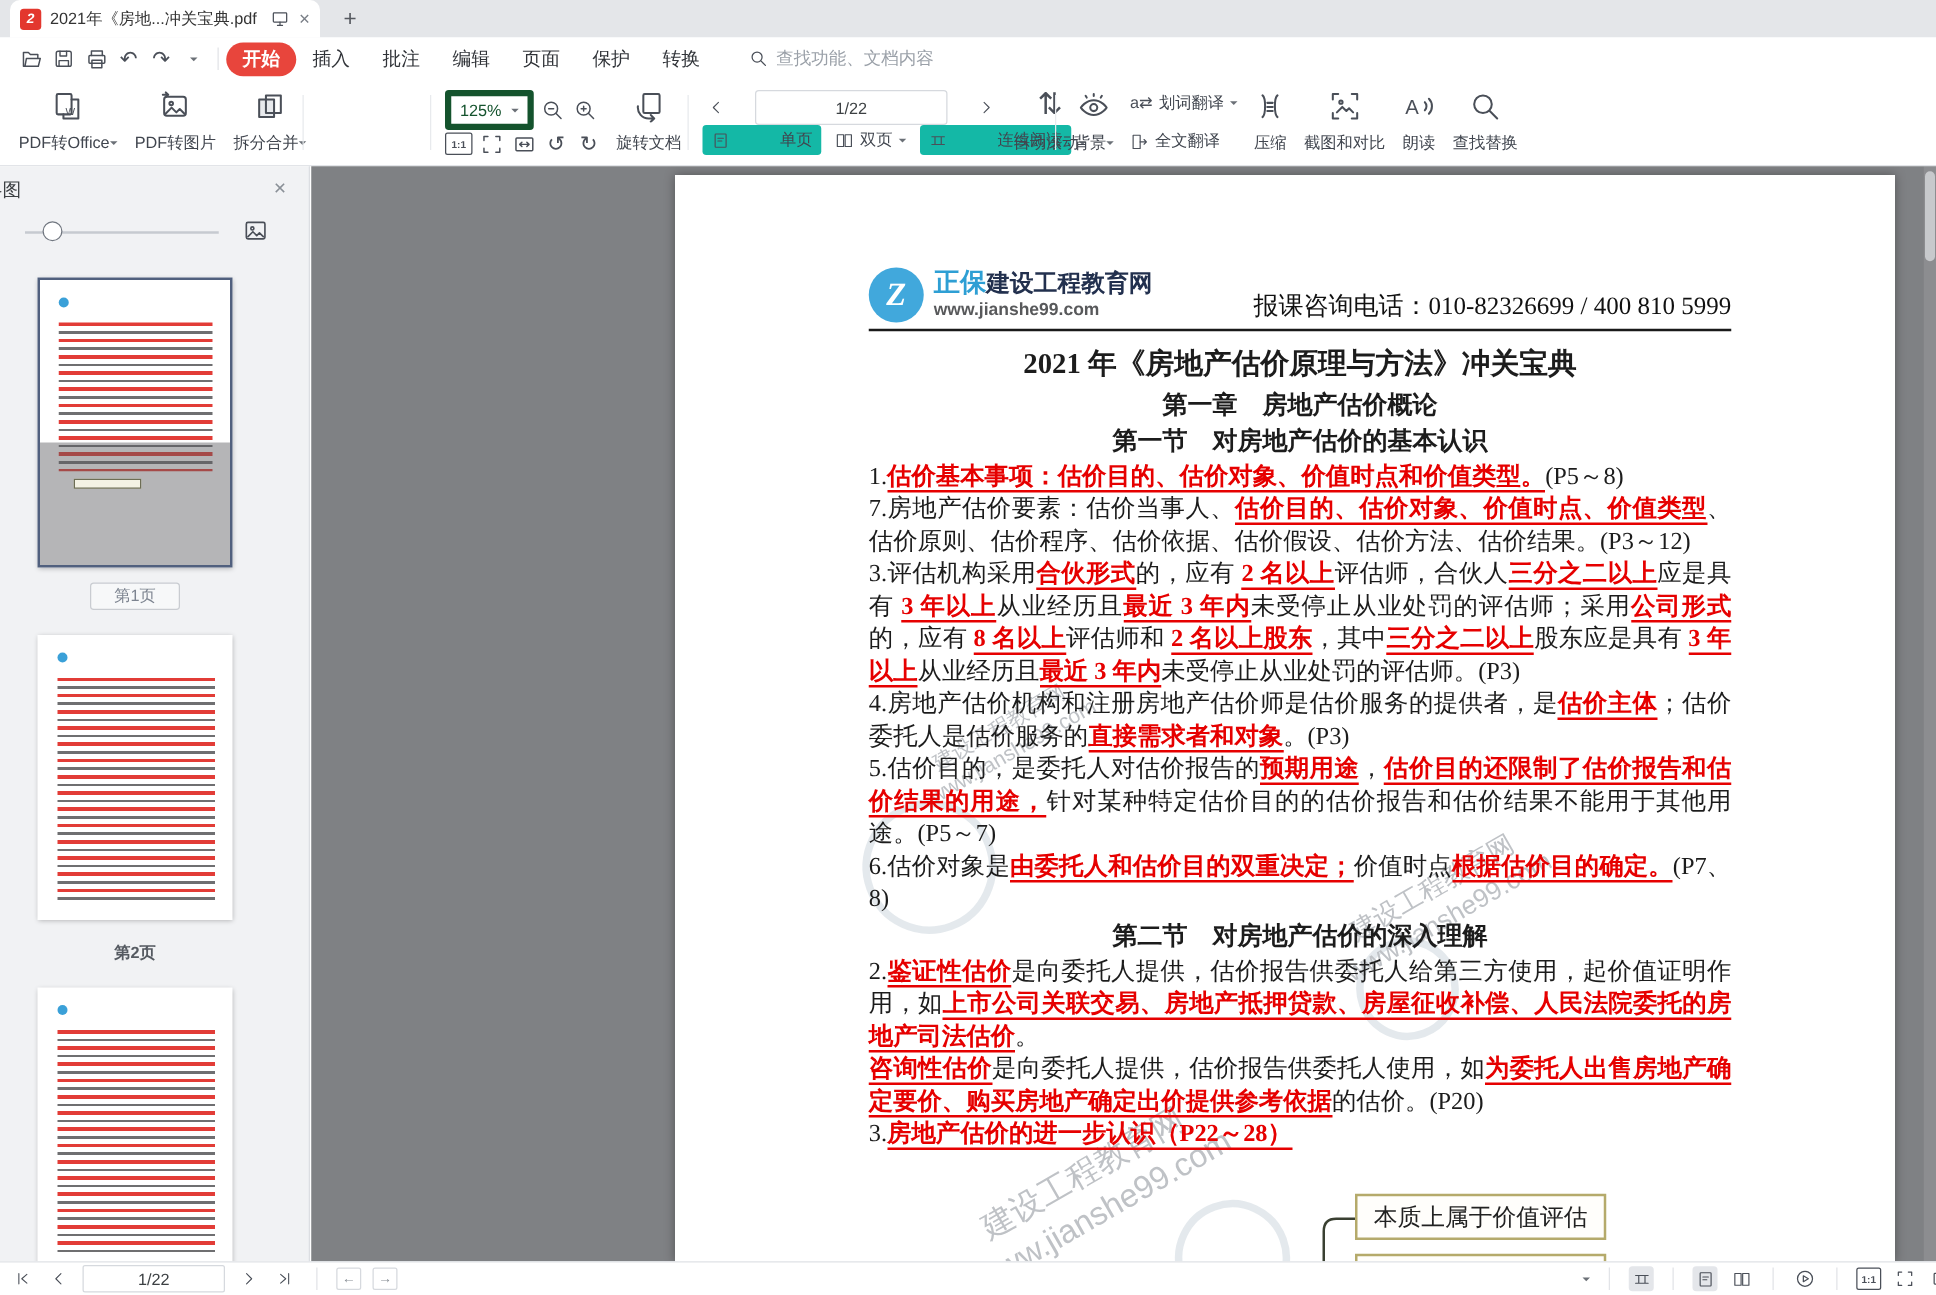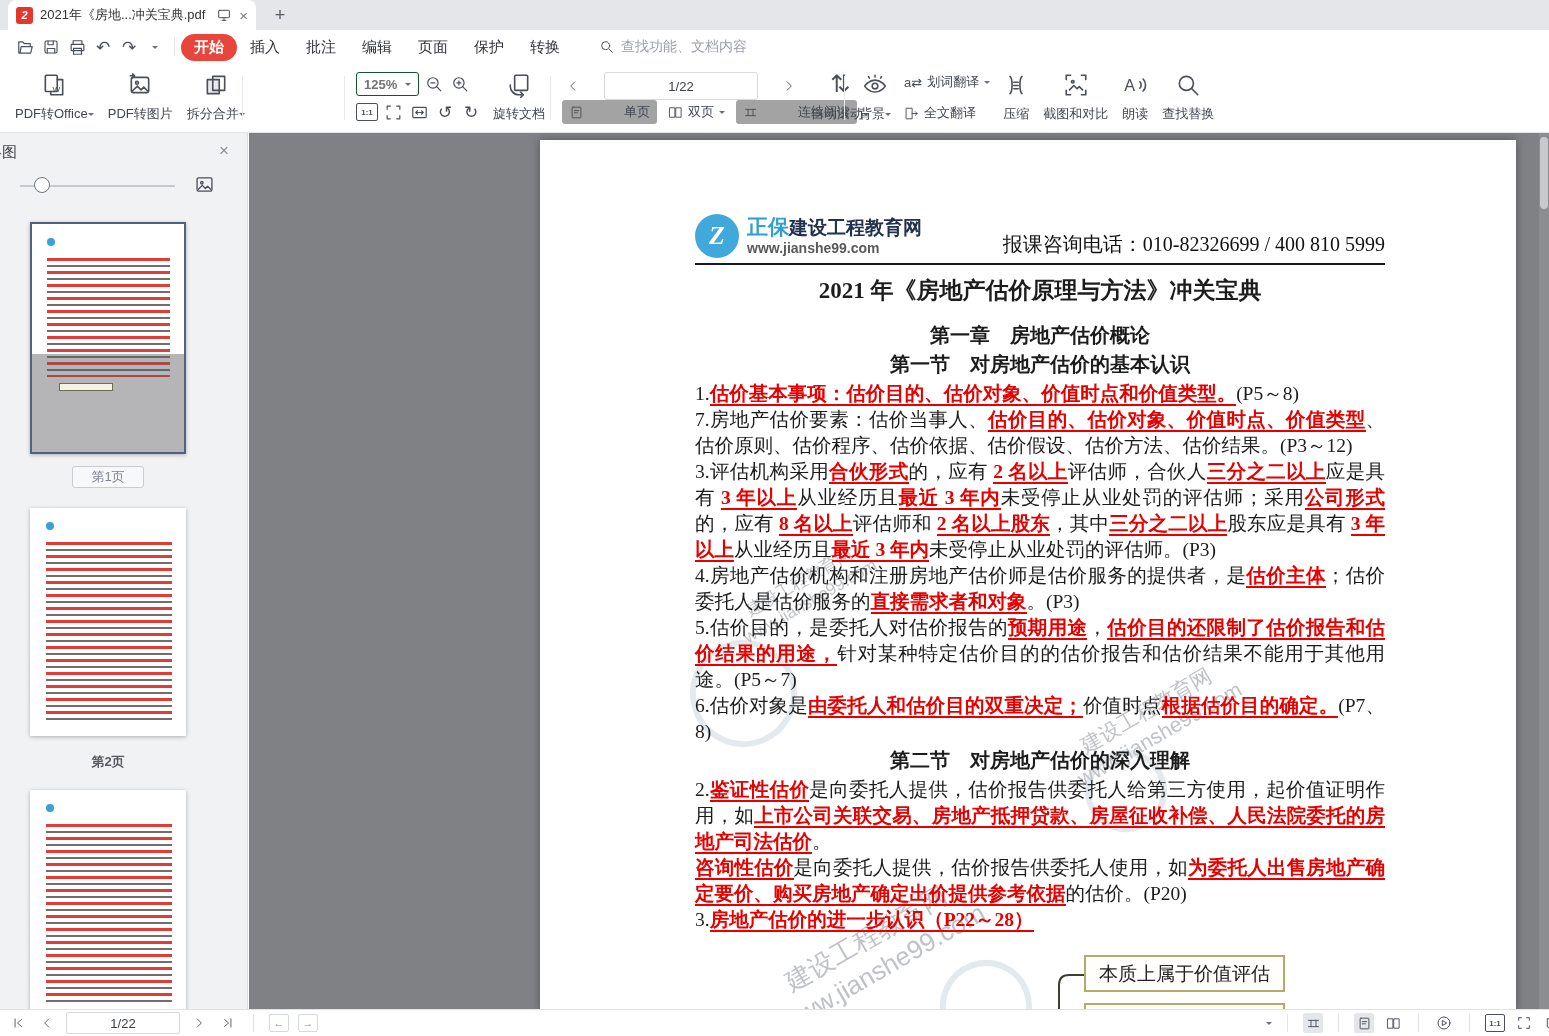--- a/index.html
+++ b/index.html
@@ -31,29 +31,29 @@
   .searchbox{display:flex;align-items:center;gap:6px;margin-left:26px;color:#9aa0a8;font-size:14px;}
 
   
   .ribbon{position:absolute;left:0;top:64px;width:100%;height:69px;background:#fff;border-bottom:1px solid #e2e4e8;box-sizing:border-box;}
   .rdiv{position:absolute;top:12px;width:1px;height:44px;background:#e8eaed;}
   .grp{position:absolute;top:0;height:68px;display:flex;align-items:stretch;}
   .bigbtn{display:flex;flex-direction:column;align-items:center;justify-content:space-between;padding:8px 7px 9px;}
   .lbl{font-size:13px;color:#41464f;white-space:nowrap;display:flex;align-items:center;}
   .rows{display:flex;flex-direction:column;justify-content:space-between;padding:8px 4px 9px;}
   .rowline{display:flex;align-items:center;gap:4px;}
-  .zoomsel{border:1px solid #14532d;border-radius:3px;height:22px;display:flex;align-items:center;gap:8px;
-           padding:0 7px;font-size:13px;color:#737373;font-weight:bold;}
+  .zoomsel{border:5px solid #14532d;border-radius:3px;height:22px;display:flex;align-items:center;gap:8px;
+           padding:0 7px;font-size:13px;color:#14532d;}
   .sicon{width:22px;height:22px;display:flex;align-items:center;justify-content:center;color:#4a4f58;}
   .ric11{width:20px;height:16px;border:1.4px solid #4a4f58;border-radius:2px;font-size:8px;color:#4a4f58;
          display:flex;align-items:center;justify-content:center;font-weight:bold;}
   .pageinput{width:148px;height:24px;border:1px solid #d6d9de;border-radius:3px;font-size:13px;text-align:center;
          color:#3c4043;background:#fff;font-family:inherit;}
   .chip{display:flex;align-items:center;gap:5px;font-size:13px;color:#41464f;padding:3px 7px;border-radius:3px;white-space:nowrap;}
-  .chip.on{background:#a3a3a3;gap:40px;}
+  .chip.on{background:#14b8a6;gap:40px;}
   .stack2{display:flex;flex-direction:column;justify-content:space-between;padding:9px 6px 10px;}
   .srow{display:flex;align-items:center;gap:5px;font-size:13px;color:#41464f;white-space:nowrap;}
   .ticon{font-size:13px;color:#4a4f58;}
 
   
   .sidebar{position:absolute;left:0;top:133px;width:248px;bottom:26px;background:#f1f2f4;border-right:1px solid #dcdee2;box-sizing:border-box;overflow:hidden;}
   .sbtitle{position:absolute;left:-28px;top:10px;font-size:15px;color:#3c4043;}
   .sbclose{position:absolute;right:18px;top:8px;color:#8a9097;font-size:17px;}
   .slider-track{position:absolute;left:20px;top:52px;width:155px;height:2px;background:#c6cad0;}
   .slider-handle{position:absolute;left:34px;top:44px;width:16px;height:16px;border-radius:50%;background:#fff;border:1.6px solid #70767f;box-sizing:border-box;}
@@ -77,21 +77,21 @@
       font-family:"Liberation Serif","DejaVu Serif",serif;color:#1c1c1c;}
   .dochead{display:flex;justify-content:space-between;align-items:flex-end;border-bottom:2px solid #1a1a1a;padding-bottom:5px;}
   .logo{display:flex;gap:8px;align-items:center;}
   .logocircle{width:44px;height:44px;border-radius:50%;background:#41a8dc;color:#fff;display:flex;align-items:center;
       justify-content:center;font-size:26px;font-style:italic;font-weight:bold;font-family:"Liberation Serif",serif;}
   .brandline{line-height:1.1;}
   .brand-cn{color:#2e9fd4;font-weight:bold;font-size:21px;font-family:"Liberation Sans",sans-serif;}
   .brand-rest{color:#22304e;font-weight:bold;font-size:19px;font-family:"Liberation Sans",sans-serif;}
   .brand-url{color:#58595b;font-weight:bold;font-size:14px;font-family:"Liberation Sans",sans-serif;}
   .phone{font-size:20px;color:#111;white-space:nowrap;}
-  .doctitle{text-align:center;font-size:23px;font-weight:bold;margin:10px 0 16px;}
+  .doctitle{text-align:center;font-size:23px;font-weight:bold;margin:10px 0 4px;}
   .h-chap{text-align:center;font-size:20px;font-weight:bold;margin:4px 0 2px;}
   .h-sec{text-align:center;font-size:20px;font-weight:bold;margin:2px 0 3px;}
   .docp{font-size:19.5px;line-height:26px;margin:0;text-align:justify;word-break:break-all;}
   .docp .red{color:#e60000;font-weight:bold;border-bottom:2px solid #e60000;}
   .flowbox{position:absolute;left:544px;width:201px;border:2px solid #b5aa6b;background:#fffefb;box-sizing:border-box;
       display:flex;align-items:center;justify-content:center;font-size:19px;color:#222;}
   .wm{position:absolute;color:#bfc2c6;transform:rotate(-30deg);text-align:center;line-height:1.3;pointer-events:none;}
   .swirl{position:absolute;border:6px solid rgba(130,155,175,.22);border-radius:50%;transform:rotate(-20deg);pointer-events:none;}
   .vscroll{position:absolute;right:0;top:0;bottom:0;width:10px;background:rgba(255,255,255,.10);}
   .vthumb{position:absolute;right:1px;top:4px;width:8px;height:72px;border-radius:4px;background:#c7c9cc;}

